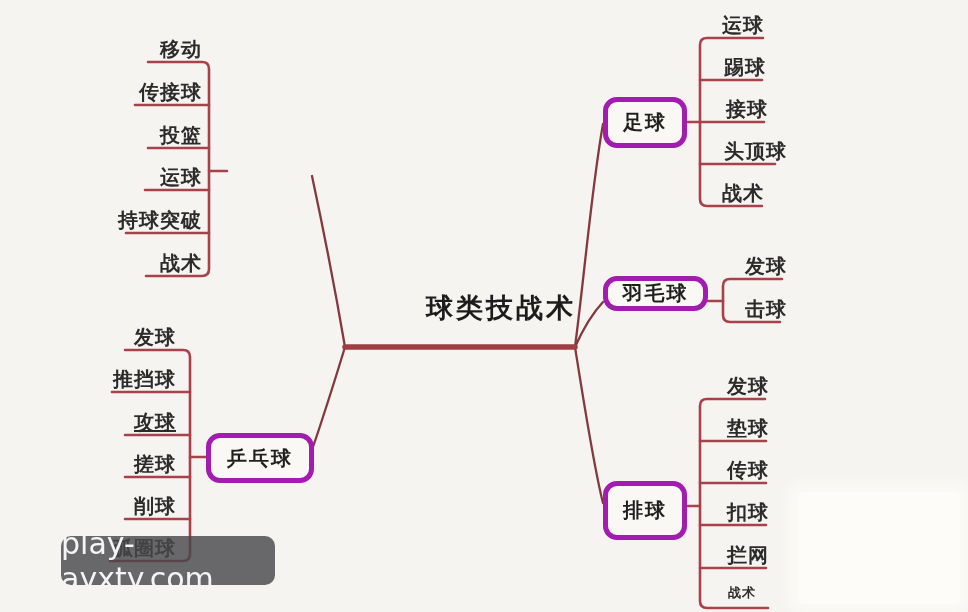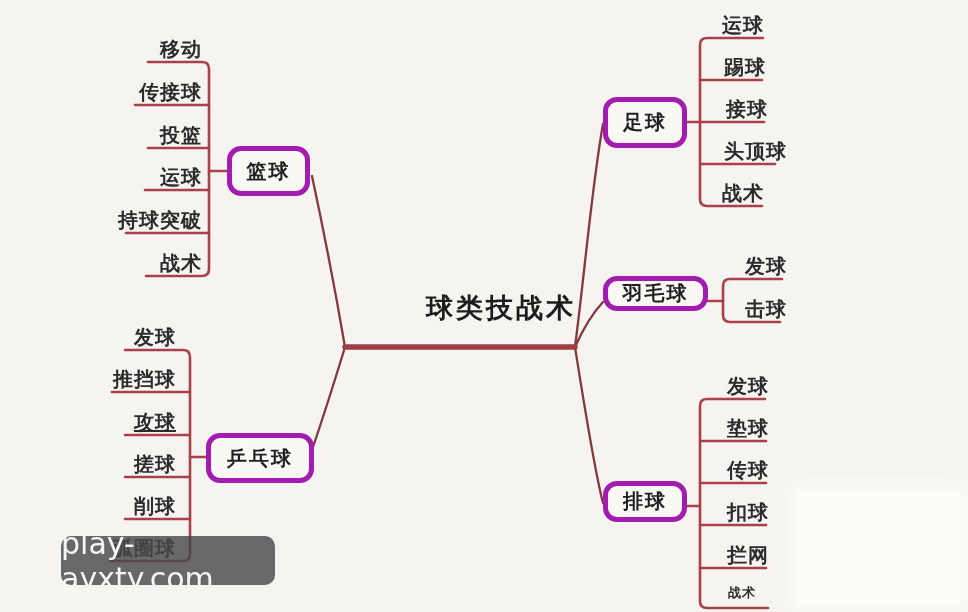--- a/index.html
+++ b/index.html
@@ -96,25 +96,24 @@
       <path d="M700,441 H766"></path>
       <path d="M700,483 H766"></path>
       <path d="M700,525 H766"></path>
       <path d="M700,568 H766"></path>
       <path d="M687,506 H700"></path>
     </g>
   </svg>
 
   <div class="root-title">球类技战术</div>
 
-  <div class="node" style="left:227px;top:146px;width:83px;height:50px;">篮球</div>
   <div class="node" style="left:206px;top:433px;width:108px;height:50px;">乒乓球</div>
   <div class="node" style="left:603px;top:97px;width:84px;height:51px;">足球</div>
   <div class="node" style="left:603px;top:276px;width:105px;height:35px;">羽毛球</div>
-  <div class="node" style="left:603px;top:481px;width:84px;height:41px;">排球</div>
+  <div class="node" style="left:603px;top:481px;width:84px;height:59px;">排球</div>
 
   <div class="leaf" style="right:766px;top:36px;">移动</div>
   <div class="leaf" style="right:766px;top:79px;">传接球</div>
   <div class="leaf" style="right:766px;top:122px;">投篮</div>
   <div class="leaf" style="right:766px;top:164px;">运球</div>
   <div class="leaf" style="right:766px;top:207px;">持球突破</div>
   <div class="leaf" style="right:766px;top:250px;">战术</div>
 
   <div class="leaf" style="right:792px;top:324px;">发球</div>
   <div class="leaf" style="right:792px;top:366px;">推挡球</div>

